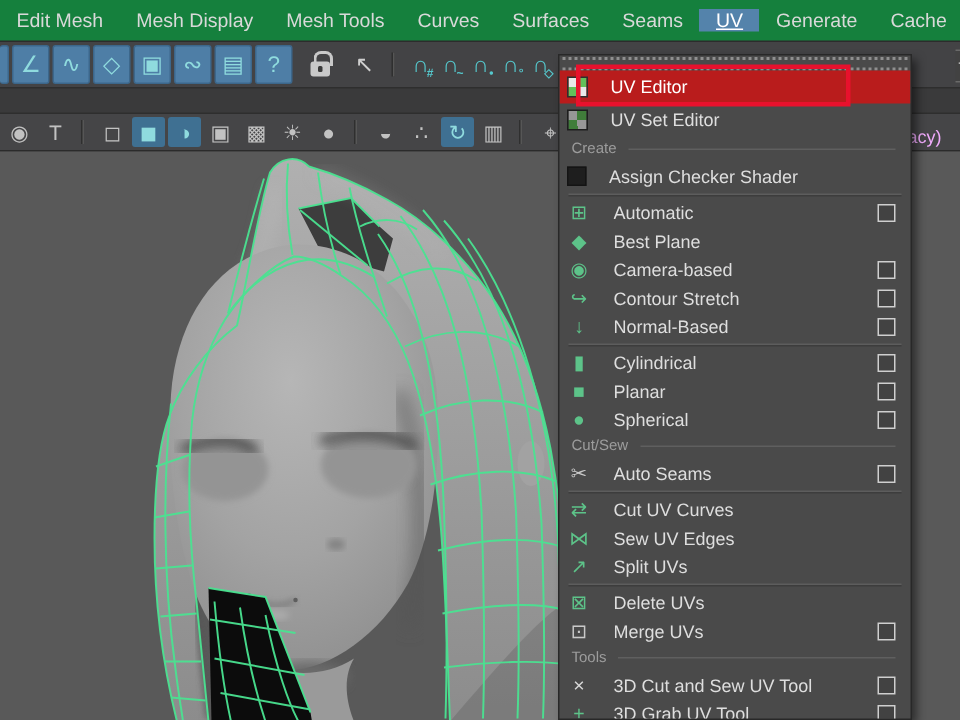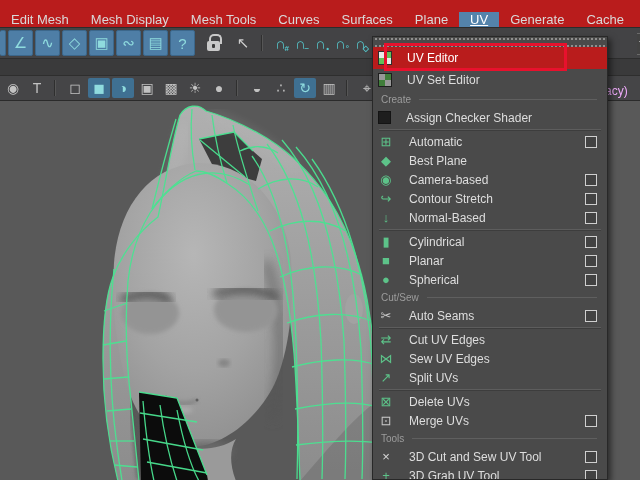--- a/index.html
+++ b/index.html
@@ -2,22 +2,22 @@
 <html><head>
 <meta charset="utf-8">
 <style>
   * { margin:0; padding:0; box-sizing:border-box; }
   html,body { width:640px; height:480px; overflow:hidden; background:#2f2f2f;
               font-family:"Liberation Sans", sans-serif; }
   #root { position:relative; width:640px; height:480px; overflow:hidden; background:#595959; }
 
   
   #menubar { position:absolute; left:0; top:0; width:640px; height:28px;
-             background:#b91c1c; border-bottom:1px solid #2c2c2c;
-             display:flex; align-items:flex-end; overflow:hidden; white-space:nowrap; }
+             background:#15803d; border-bottom:1px solid #2c2c2c;
+             display:flex; align-items:center; overflow:hidden; white-space:nowrap; }
   .mb-item { display:flex; align-items:center; padding:0 11px; font-size:13px; color:#d9d9d9; cursor:default; }
   .mb-item.active { background:#5483ab; color:#fff;text-decoration:underline; }
 
   
   #shelf { position:absolute; left:0; top:28px; width:640px; height:30px;
            background:#434345; display:flex; align-items:center; overflow:hidden; }
   .tile { width:25px; height:26px; margin-left:2px; background:#4e7ea6; border:1px solid #3c678b;
           border-radius:2px; display:flex; align-items:center; justify-content:center;
           color:#8fdbde; font-size:15px; }
   .tile.partial { width:6px; margin-left:0; border-left:none; }
@@ -84,21 +84,21 @@
 <body>
 
 <div id="root">
 
   <div id="menubar">
       <div class="mb-item">Edit Mesh</div>
       <div class="mb-item">Mesh Display</div>
       <div class="mb-item">Mesh Tools</div>
       <div class="mb-item">Curves</div>
       <div class="mb-item">Surfaces</div>
-      <div class="mb-item">Plane</div>
+      <div class="mb-item">Seams</div>
       <div class="mb-item active">UV</div>
       <div class="mb-item">Generate</div>
       <div class="mb-item">Cache</div>
     </div>
 
   <div id="shelf">
       <div class="tile partial"></div>
       <div class="tile">∠</div>
       <div class="tile">∿</div>
       <div class="tile">◇</div>
@@ -325,21 +325,21 @@
       <div class="mi">
         <span class="icn" style="color: rgb(201, 201, 201);">✂</span>
         <span class="lbl">Auto Seams</span>
         <span class="optbox"></span>
       </div>
       <div class="mdiv">
         <div class="dline"></div>
       </div>
       <div class="mi">
         <span class="icn">⇄</span>
-        <span class="lbl">Cut UV Edges</span>
+        <span class="lbl">Cut UV Curves</span>
       </div>
       <div class="mi">
         <span class="icn">⋈</span>
         <span class="lbl">Sew UV Edges</span>
       </div>
       <div class="mi">
         <span class="icn">↗</span>
         <span class="lbl">Split UVs</span>
       </div>
       <div class="mdiv">

